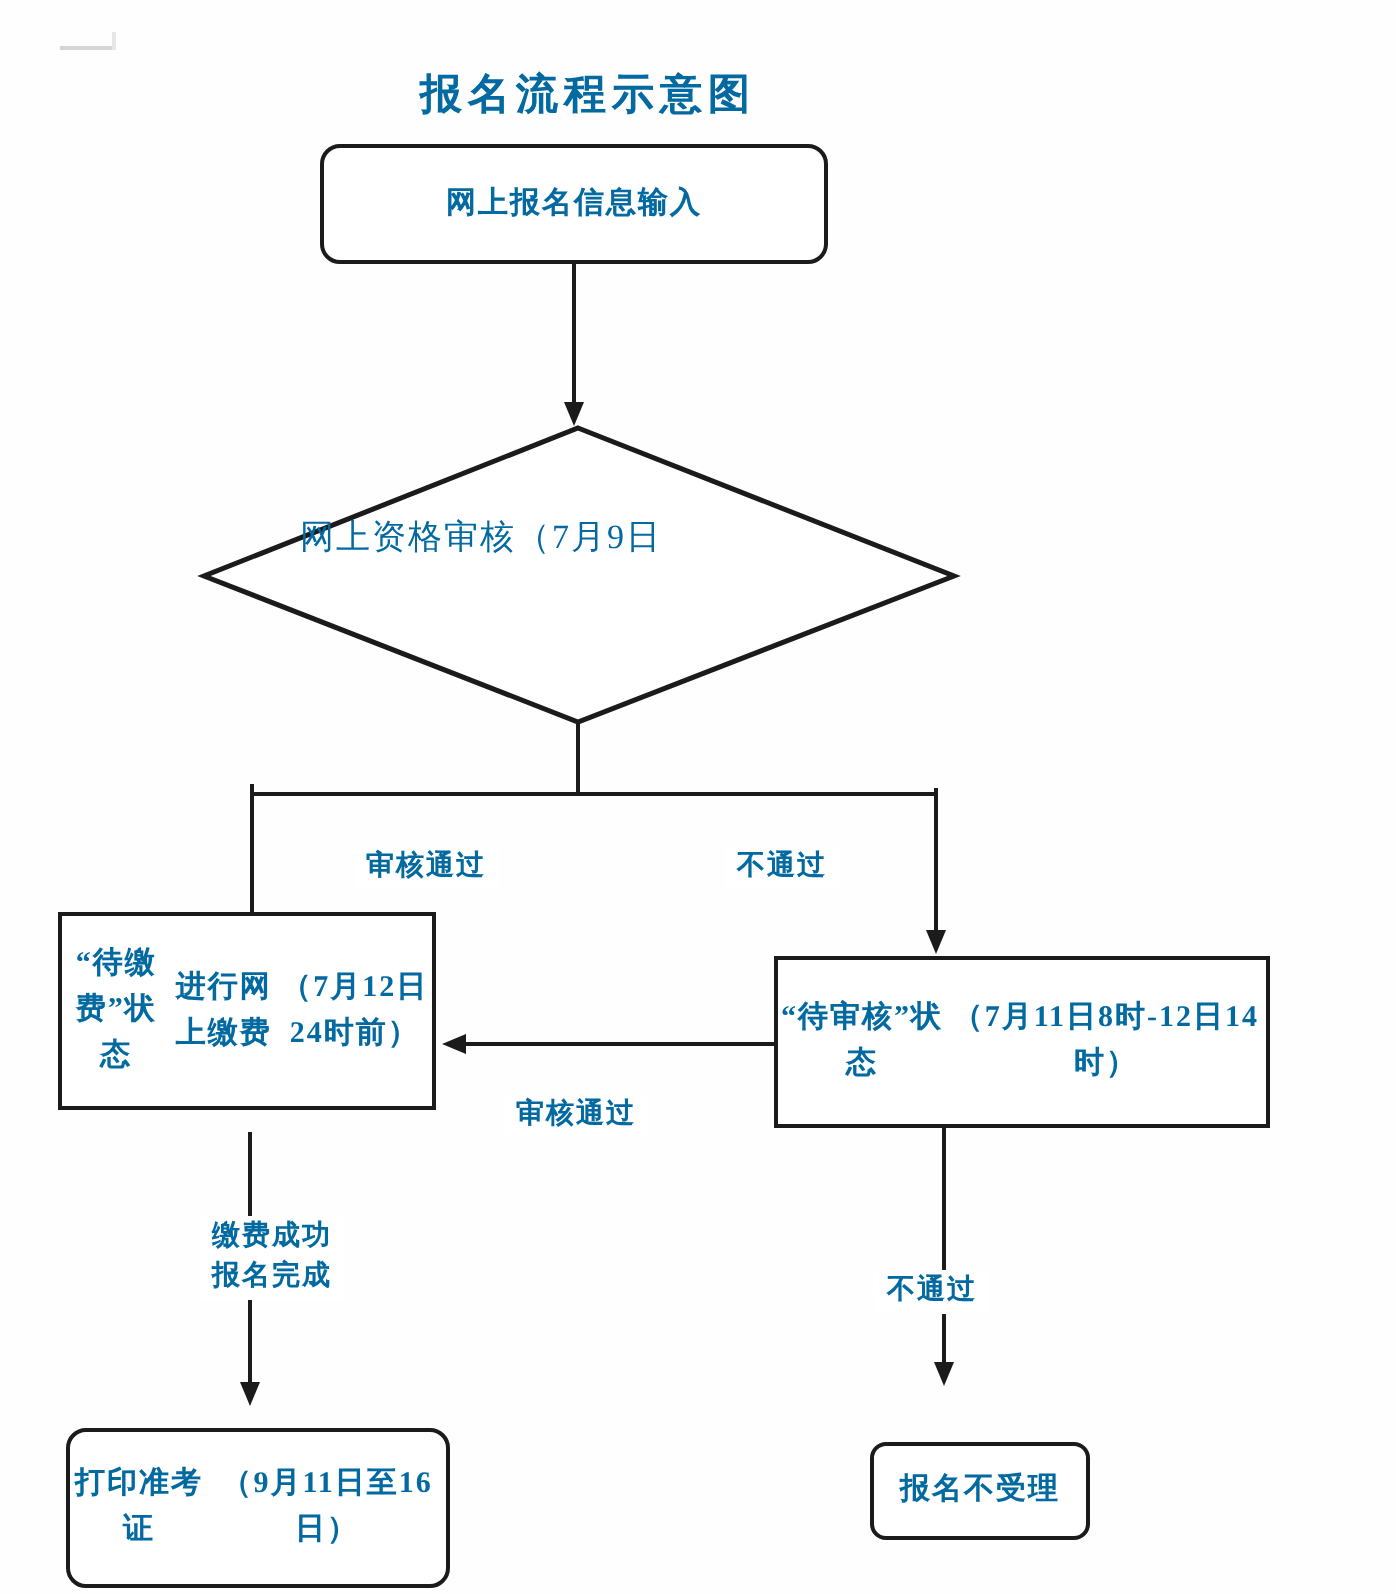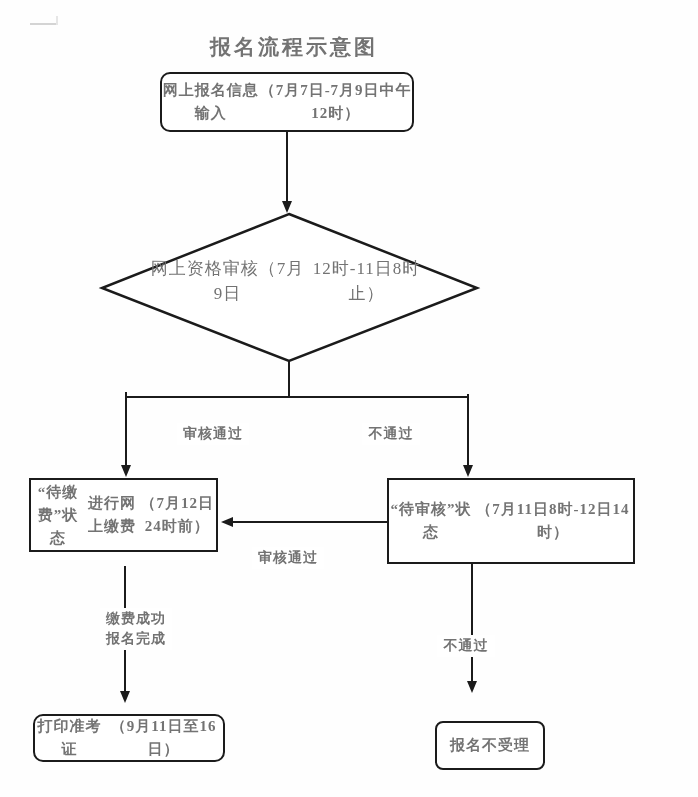--- a/index.html
+++ b/index.html
@@ -1,18 +1,18 @@
 <!DOCTYPE html>
 <html><head>
 <meta charset="utf-8">
 <style>
   html,body { margin:0; padding:0; background:#ffffff; }
   .canvas {
     position:relative; width:698px; height:797px; background:#fefefe;
-    font-family:"Liberation Serif","DejaVu Serif",serif; color:#737373;
+    font-family:"Liberation Serif","DejaVu Serif",serif; color:#0369a1;
     overflow:hidden;
   }
   .wires { position:absolute; left:0; top:0; width:698px; height:797px; }
   .title {
     position:absolute; left:114px; top:33px; width:360px;
     text-align:center; font-size:21px; font-weight:bold; letter-spacing:3px;
   }
   .node {
     position:absolute; box-sizing:border-box; background:#ffffff;
     border:2.5px solid #1b1b1b;
@@ -73,52 +73,50 @@
       <polygon points="233,517 233,527 221,522"></polygon>
       <polygon points="120,691 130,691 125,703"></polygon>
       <polygon points="467,681 477,681 472,693"></polygon>
     </g>
   </svg>
 
   <div class="title">报名流程示意图</div>
 
   <div class="node rounded" style="left:160px; top:72px; width:254px; height:60px;">
     <div>网上报名信息输入</div>
-    <div>（7月7日-7月9日中午12时）</div>
   </div>
 
   <div class="diamond-text">
     <div>网上资格审核（7月9日</div>
-    <div>12时-11日8时止）</div>
   </div>
 
   <div class="edge-label" style="left:213px; top:398px;">审核通过</div>
   <div class="edge-label" style="left:391px; top:398px;">不通过</div>
 
-  <div class="node" style="left:29px; top:478px; width:189px; height:74px;">
+  <div class="node" style="left:29px; top:456px; width:189px; height:99px;">
     <div>“待缴费”状态</div>
     <div>进行网上缴费</div>
     <div>（7月12日24时前）</div>
   </div>
 
   <div class="node" style="left:387px; top:478px; width:248px; height:86px;">
     <div>“待审核”状态</div>
     <div>（7月11日8时-12日14时）</div>
   </div>
 
   <div class="edge-label" style="left:288px; top:522px;">审核通过</div>
 
   <div class="edge-label" style="left:136px; top:593px;">
     <div>缴费成功</div>
     <div>报名完成</div>
   </div>
 
   <div class="edge-label" style="left:466px; top:610px;">不通过</div>
 
-  <div class="node rounded" style="left:33px; top:714px; width:192px; height:48px;">
+  <div class="node rounded" style="left:33px; top:714px; width:192px; height:80px;">
     <div>打印准考证</div>
     <div>（9月11日至16日）</div>
   </div>
 
   <div class="node rounded-sm" style="left:423px; top:721px; width:110px; height:49px;">
     <div>报名不受理</div>
   </div>
 
 </div>
 

